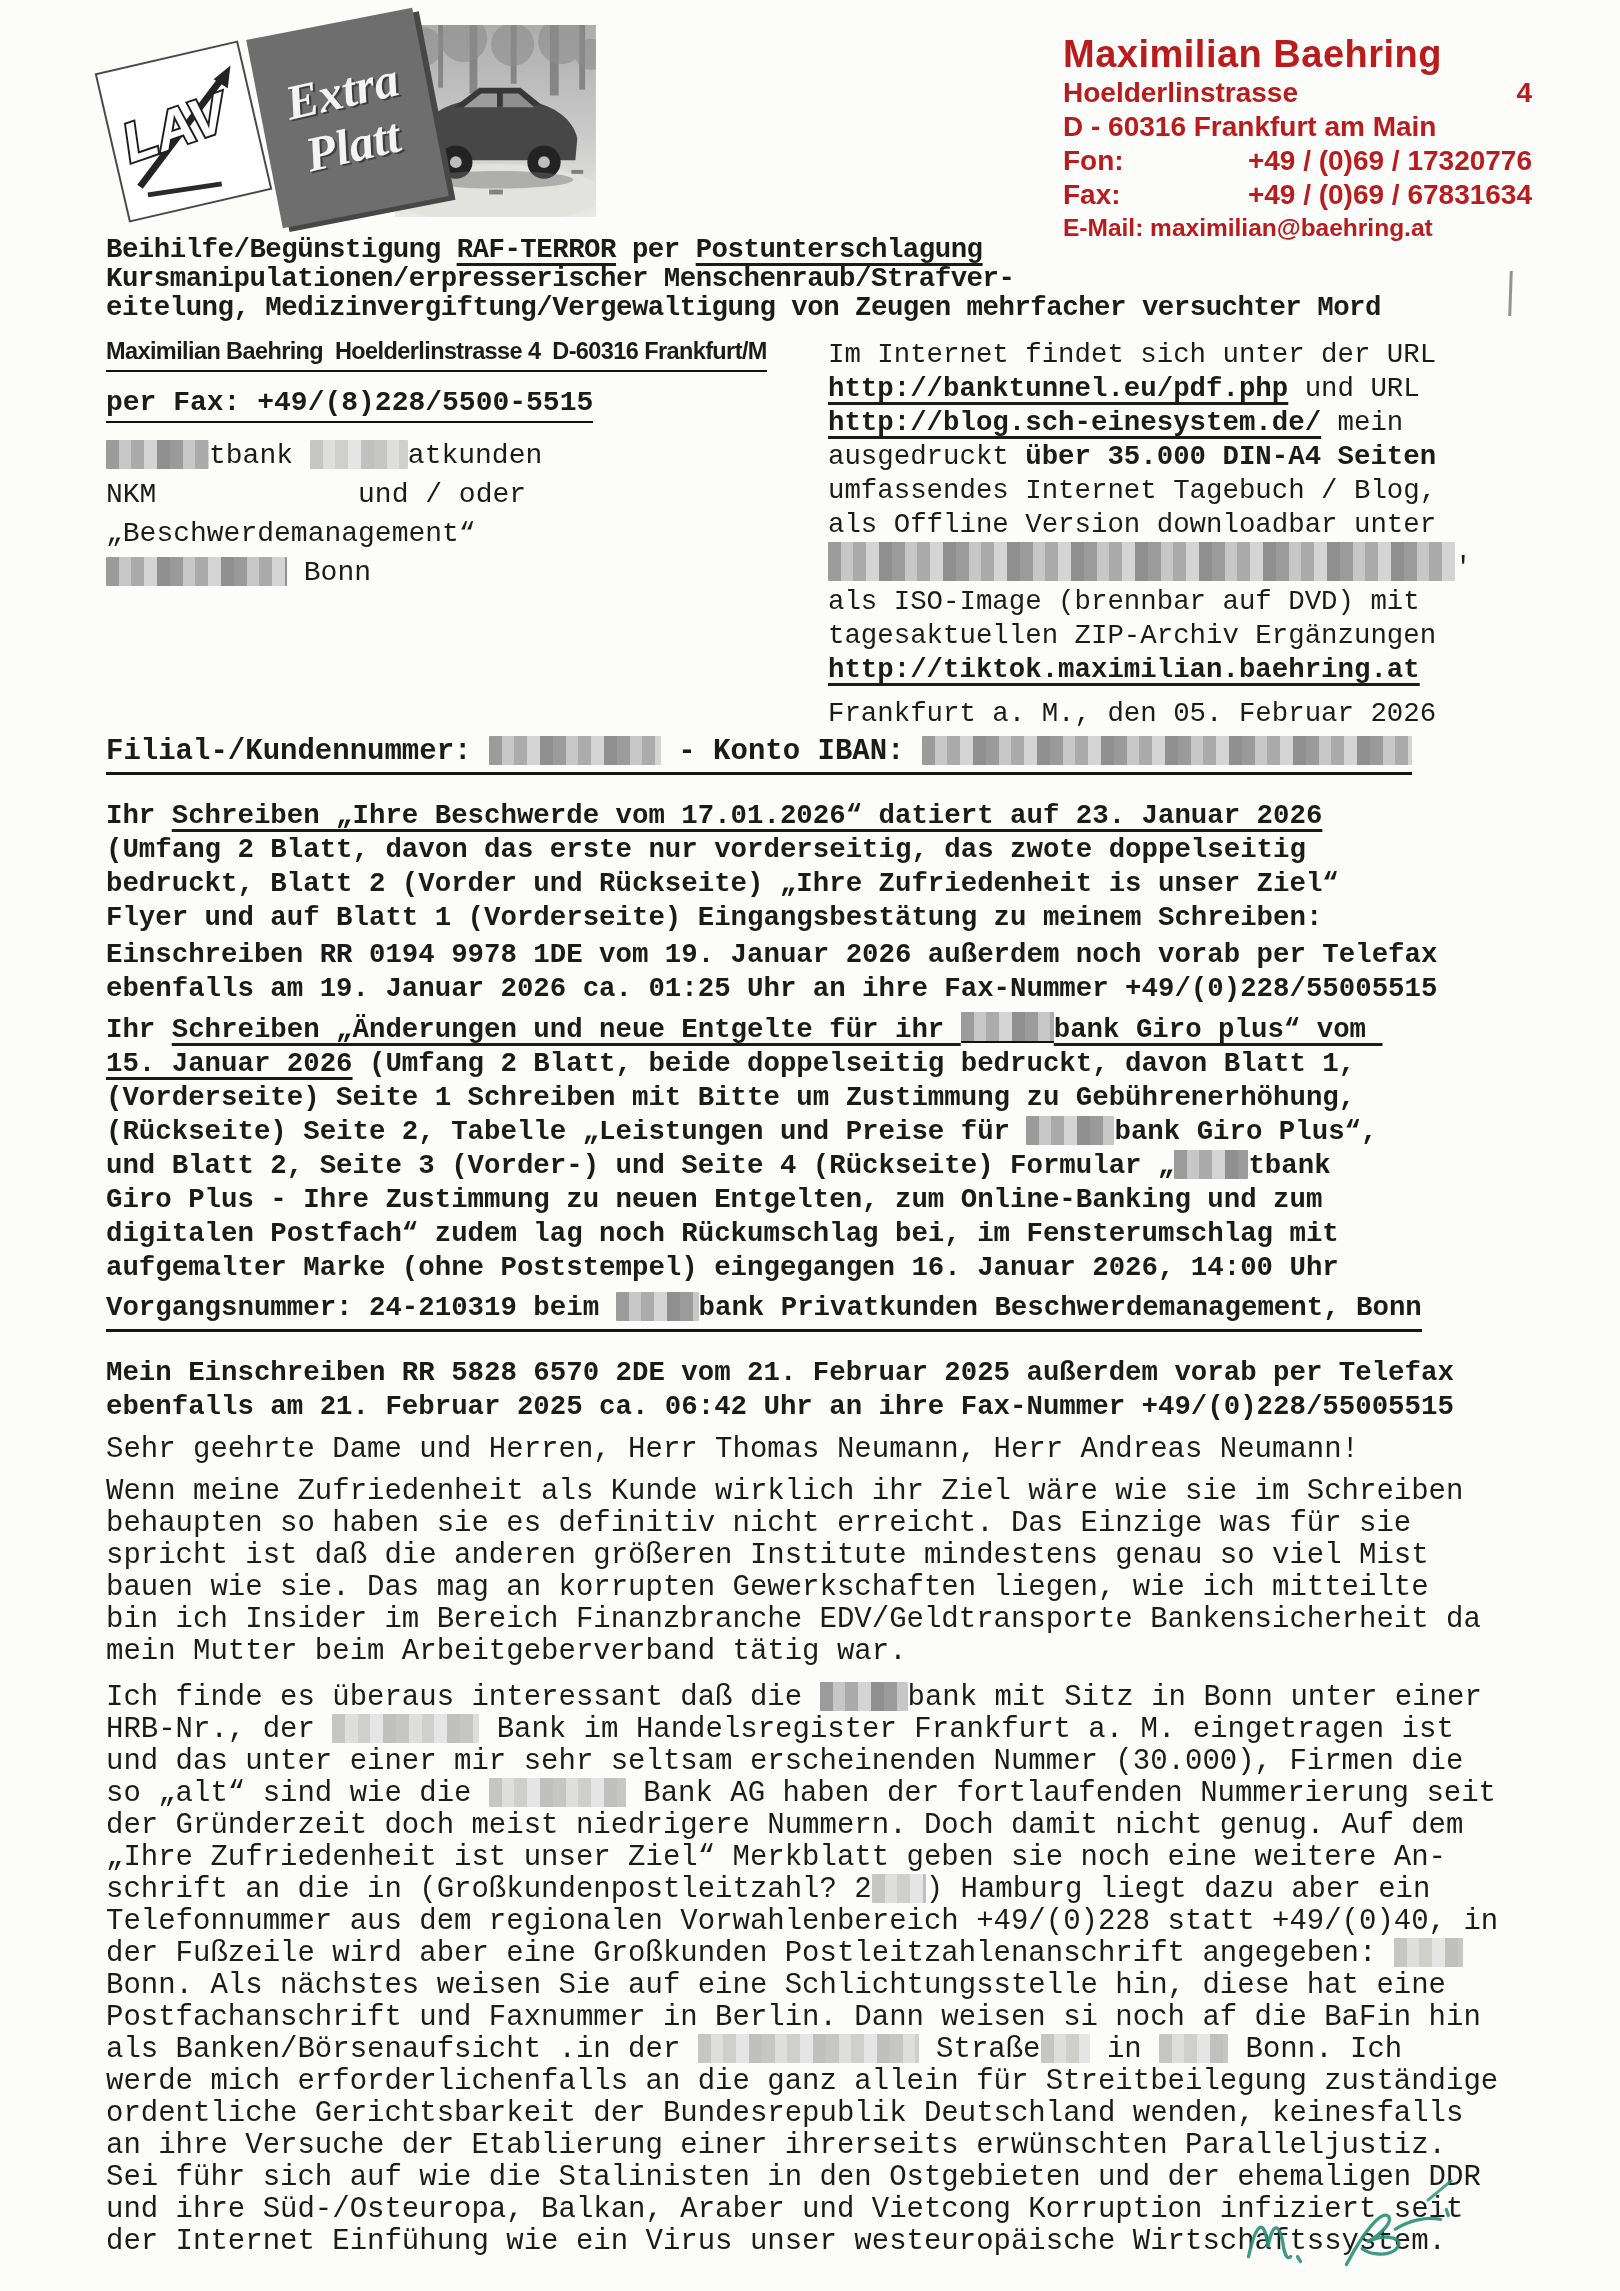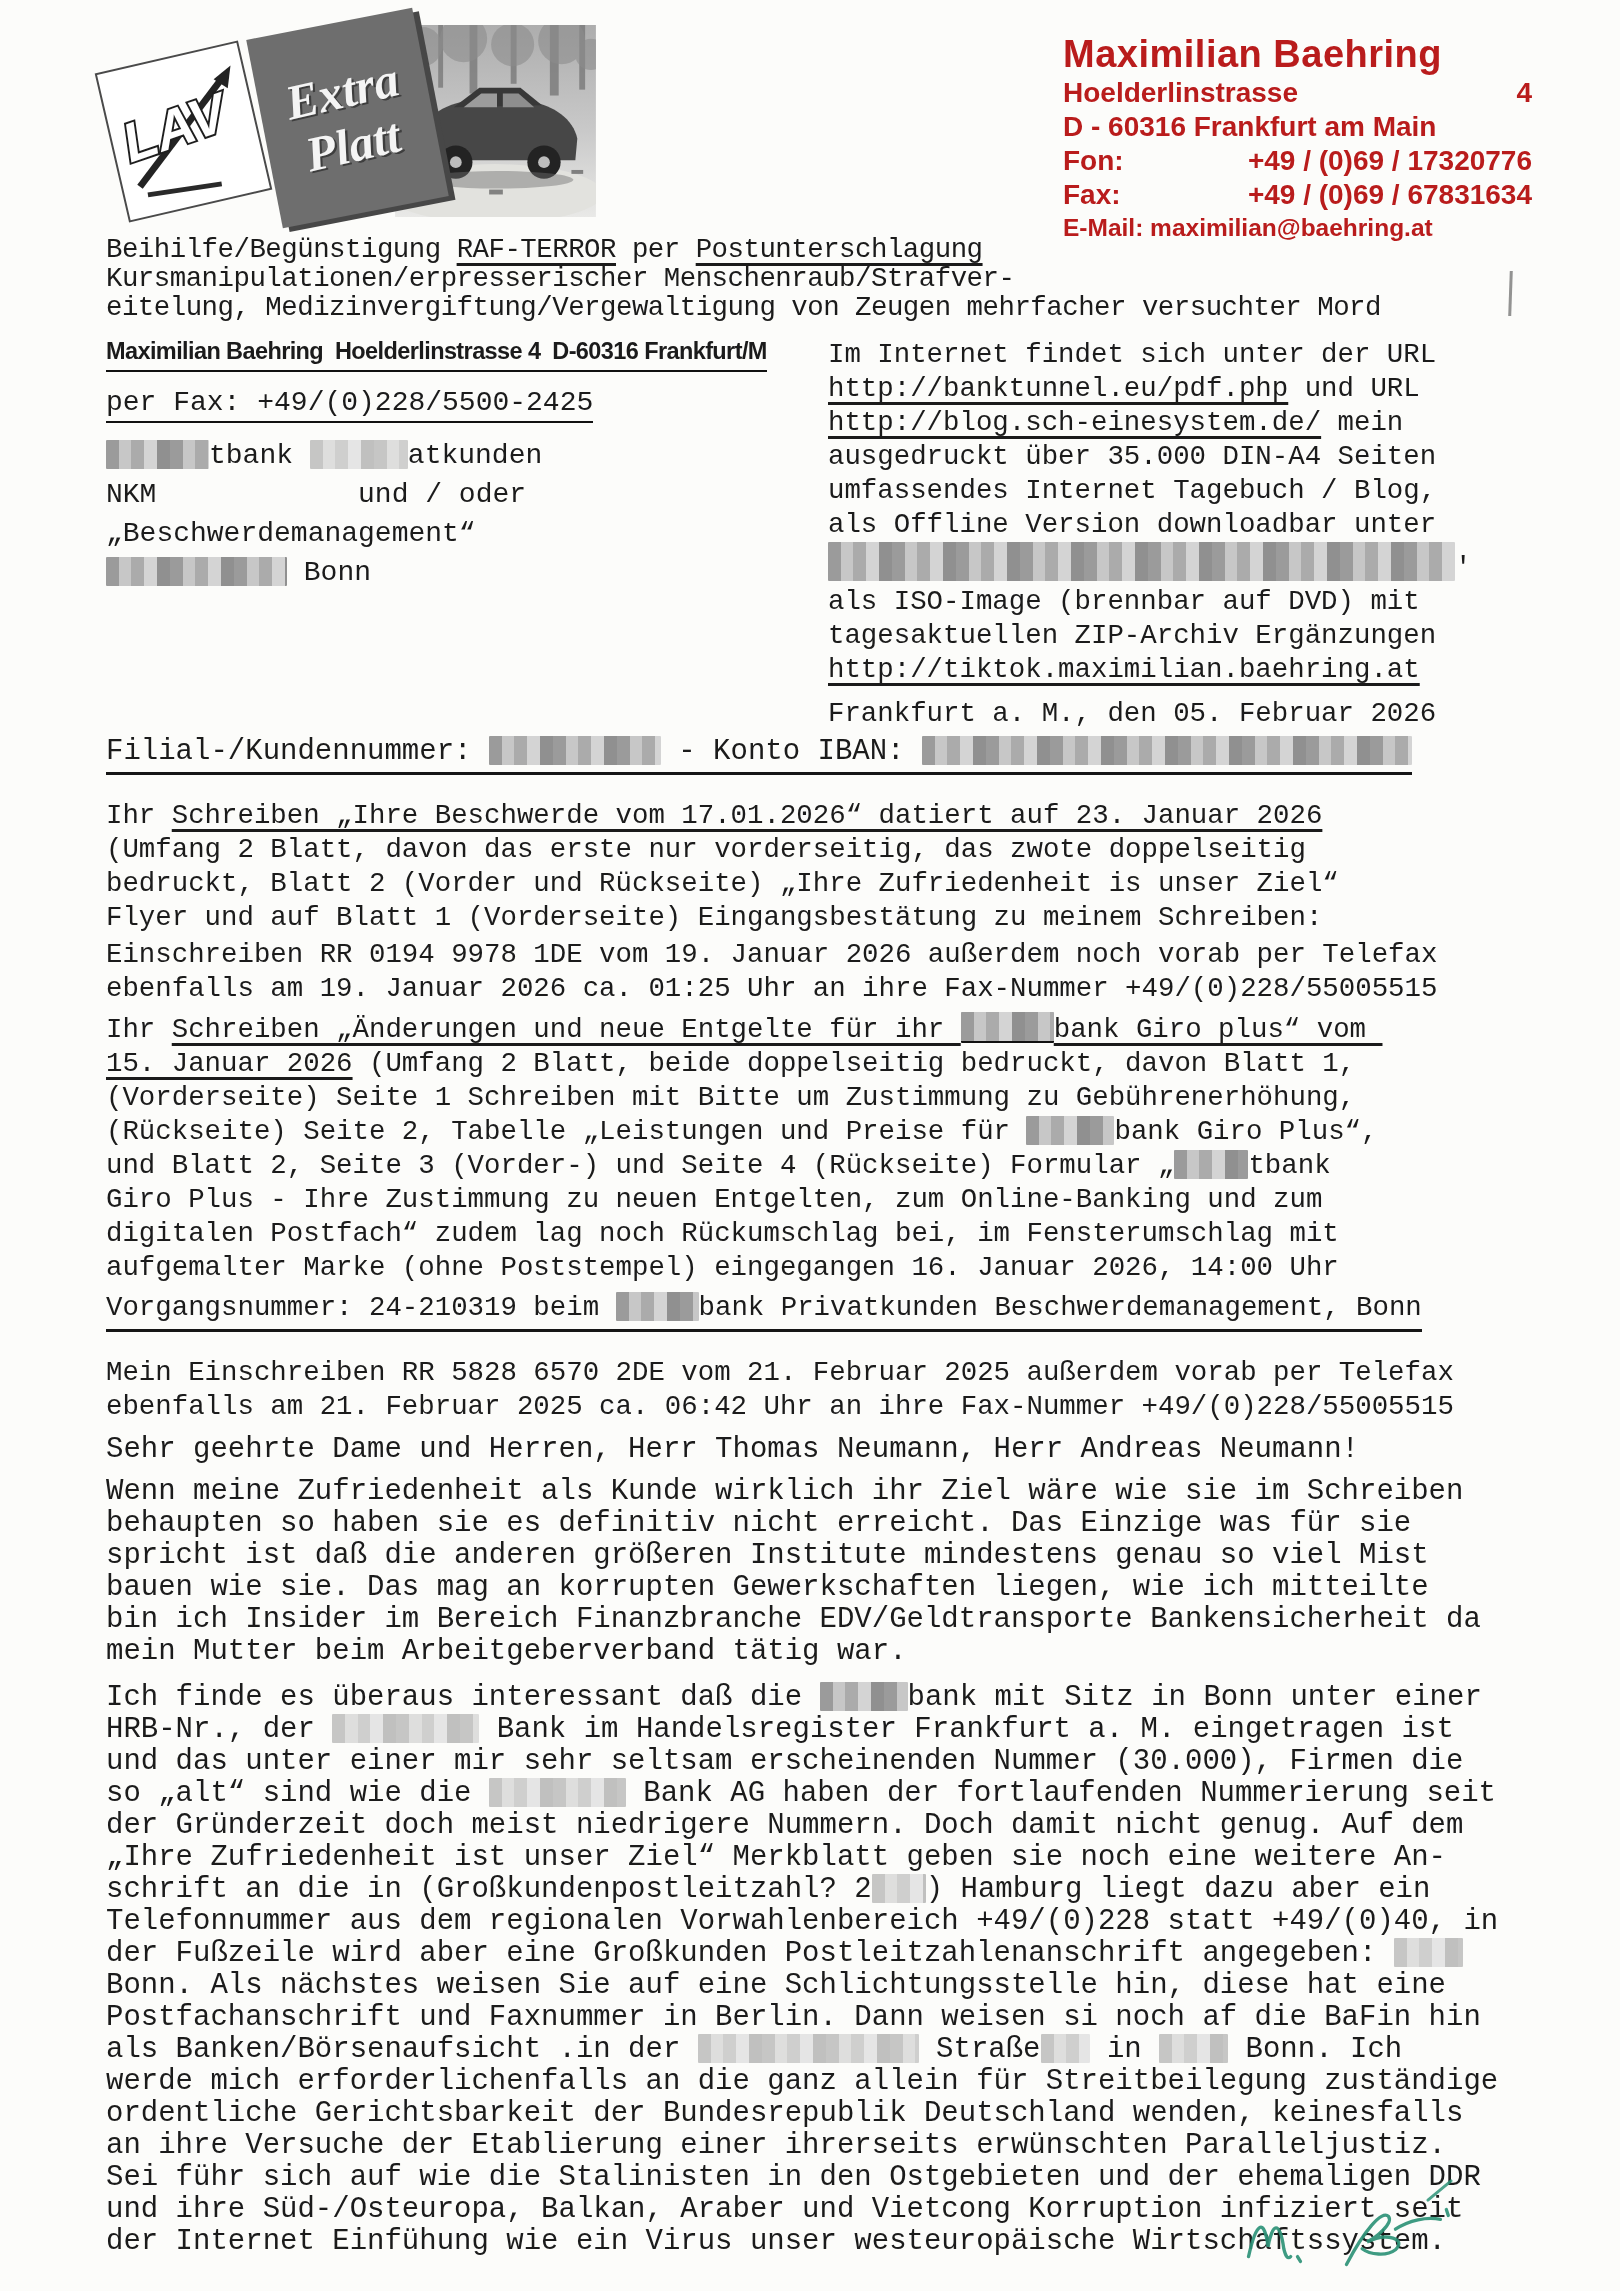--- a/index.html
+++ b/index.html
@@ -34,21 +34,21 @@
     text-shadow:2px 2px 0 #3e3e3e;
   }
   .photo{position:absolute;left:289px;top:-2px;width:201px;height:192px;z-index:1;}
   .photo svg{display:block;}
   .contact{width:469px;font-family:"Liberation Sans",sans-serif;color:#b91c1c;padding-top:5.9px;}
   .contact .nm{font-size:38px;font-weight:700;letter-spacing:0.5px;line-height:43px;}
   .contact .row{display:flex;justify-content:space-between;font-size:28px;font-weight:700;line-height:34px;text-align:right;}
   .contact .em{font-size:24.5px;font-weight:700;line-height:31px;}
   
   .blk .ln{white-space:pre;}
-  .b{font-weight:400;}
+  .b{font-weight:700;}
   .u{text-decoration:underline;text-decoration-thickness:2.9px;text-underline-offset:5.9px;}
   .title{margin-top:11.8px;}
   .title .ln{font-size:27.4px;line-height:29px;letter-spacing:-0.5px;}
   .cols{display:flex;margin-top:15.7px;}
   .col-l{width:722px;flex:none;}
   .col-r{flex:1;}
   .sans-ul .ln{
     font-family:"Liberation Sans",sans-serif;font-size:23.5px;font-weight:700;
     letter-spacing:-0.6px;border-bottom:2.9px solid #111;padding-bottom:4.9px;display:table;
   }
@@ -169,21 +169,21 @@
         <div class="ln"><span class="b">eitelung, Medizinvergiftung/Vergewaltigung von Zeugen mehrfacher versuchter Mord</span></div>
       </div>
     </div>
 
   <div class="cols">
     <div class="col-l" id="col-left">
         <div class="blk sans-ul">
           <div class="ln"><span>Maximilian Baehring  Hoelderlinstrasse 4  D-60316 Frankfurt/M</span></div>
         </div>
         <div class="blk fax-ul">
-          <div class="ln"><span class="b">per Fax: +49/(0)228/5500-2425</span></div>
+          <div class="ln"><span class="b">per Fax: +49/(8)228/5500-5515</span></div>
         </div>
         <div class="blk recip">
           <div class="ln"><span class="rd" style="width: 103px;"></span><span>tbank </span><span class="rd light" style="width: 98px;"></span><span>atkunden</span></div>
           <div class="ln"><span>NKM            und / oder</span></div>
           <div class="ln"><span>„Beschwerdemanagement“</span></div>
           <div class="ln"><span class="rd" style="width: 181px;"></span><span> Bonn</span></div>
         </div>
       </div>
     <div class="col-r" id="col-right">
         <div class="blk rcol">

